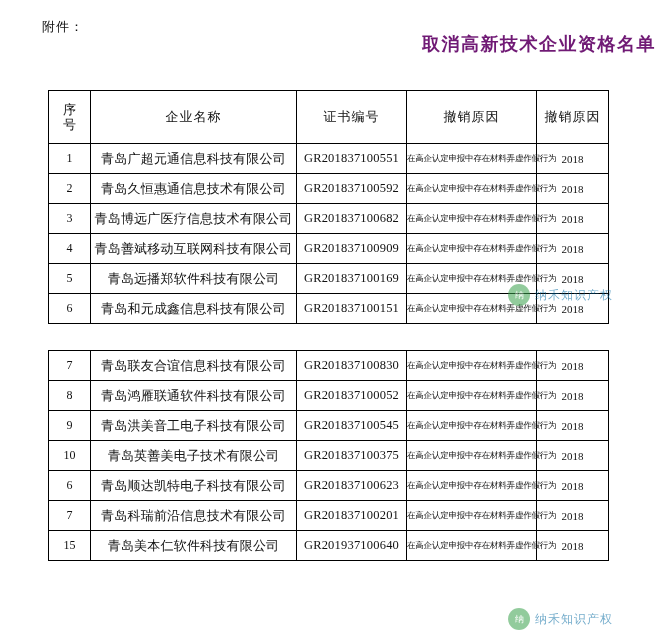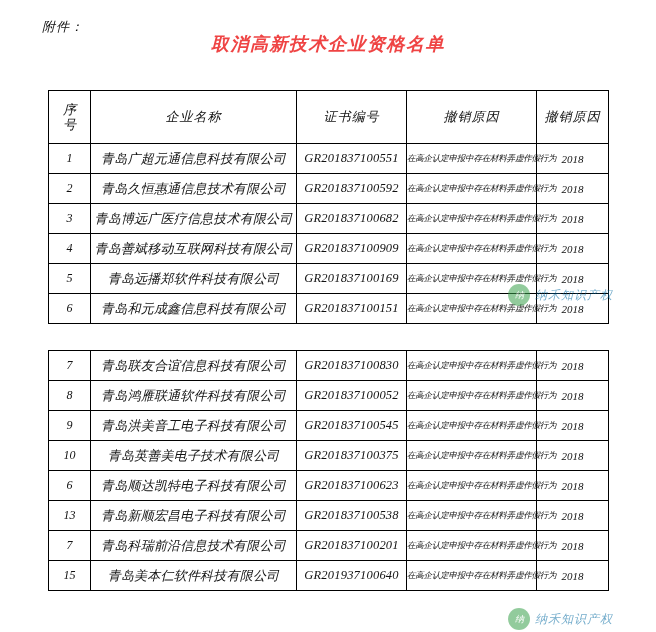--- a/index.html
+++ b/index.html
@@ -14,40 +14,39 @@
     font-family: "Liberation Serif", "DejaVu Serif", serif;
     color: #1a1a1a;
     overflow: hidden;
   }
   .page {
     position: relative;
     width: 656px;
     height: 632px;
     box-sizing: border-box;
     padding: 12px;
-    font-style: italic;
   }
   .attach-label {
     position: absolute;
     left: 42px;
     top: 18px;
     font-size: 13px;
     letter-spacing: 1px;
     color: #111;
   }
   .doc-title {
     position: absolute;
     left: 0;
     right: 0;
     top: 32px;
-    text-align: center;
+    text-align: right;
     font-size: 18px;
     font-weight: bold;
     letter-spacing: 1.5px;
-    color: #ef4444;
+    color: #701a75;
   }
   table.list-table {
     position: absolute;
     left: 48px;
     width: 560px;
     border-collapse: collapse;
     table-layout: fixed;
     background: #fff;
   }
   table.t1 { top: 90px; }
@@ -244,27 +243,20 @@
         <td class="year">2018</td>
       </tr>
       <tr>
         <td class="idx">6</td>
         <td class="name">青岛顺达凯特电子科技有限公司</td>
         <td class="cert">GR201837100623</td>
         <td class="reason">在高企认定申报中存在材料弄虚作假行为</td>
         <td class="year">2018</td>
       </tr>
       <tr>
-        <td class="idx">13</td>
-        <td class="name">青岛新顺宏昌电子科技有限公司</td>
-        <td class="cert">GR201837100538</td>
-        <td class="reason">在高企认定申报中存在材料弄虚作假行为</td>
-        <td class="year">2018</td>
-      </tr>
-      <tr>
         <td class="idx">7</td>
         <td class="name">青岛科瑞前沿信息技术有限公司</td>
         <td class="cert">GR201837100201</td>
         <td class="reason">在高企认定申报中存在材料弄虚作假行为</td>
         <td class="year">2018</td>
       </tr>
       <tr>
         <td class="idx">15</td>
         <td class="name">青岛美本仁软件科技有限公司</td>
         <td class="cert">GR201937100640</td>

